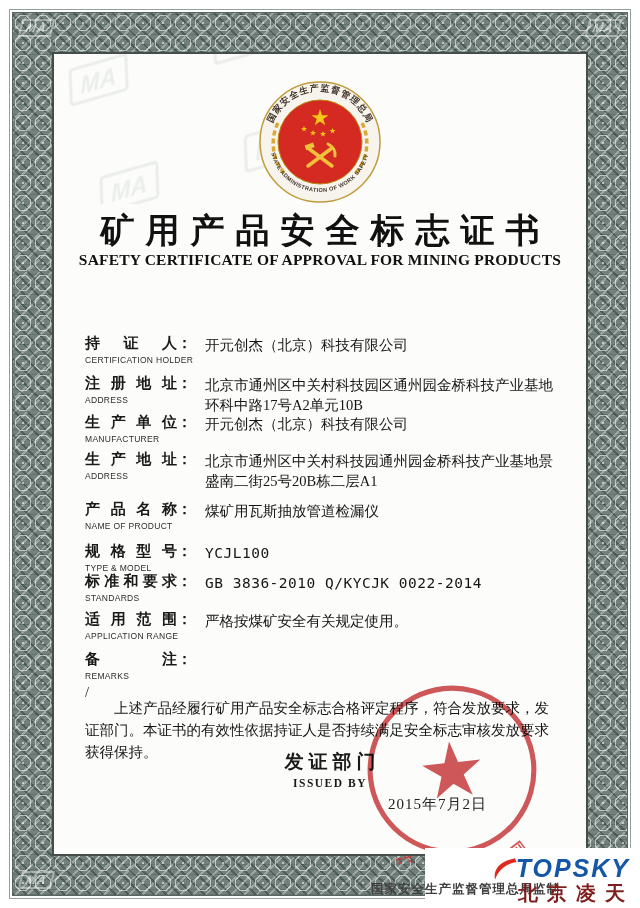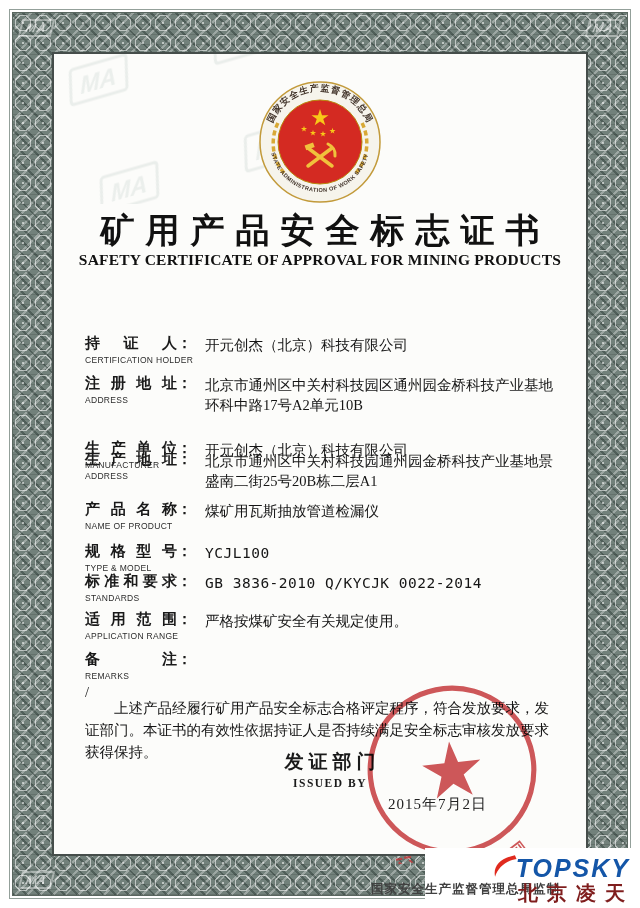--- a/index.html
+++ b/index.html
@@ -57,39 +57,39 @@
   .zh-3 { width:70px; }
   .colon { display:inline-block; }
   .en {
     margin-top:2px; font-family:"Liberation Sans", sans-serif;
     font-size:8.5px; letter-spacing:.3px; color:#2b2b2b; white-space:nowrap;
   }
   .val { flex:1; font-size:14.5px; line-height:20px; padding-top:1px; color:#151515; }
   .code { font-family:"DejaVu Sans Mono", monospace; font-size:14.5px; letter-spacing:.5px; }
   .row { position:absolute; left:85px; right:82px; display:flex; align-items:flex-start; }
   .row .lbl { width:120px; }
-  .r1 { top:334px; } .r2 { top:374px; } .r3 { top:439px; }
+  .r1 { top:334px; } .r2 { top:374px; } .r3 { top:413px; }
   .r4 { top:450px; } .r5 { top:500px; } .r6 { top:542px; }
   .r7 { top:572px; } .r8 { top:610px; } .r9 { top:650px;flex-direction:column; }
   .closing {
     position:absolute; top:697px; left:85px; right:86px;
     font-size:14.5px; line-height:22px; text-indent:2em; color:#151515;
   }
   .issued { position:absolute; top:749px; left:255px; width:150px; text-align:center; }
   .issued-label { font-size:19px; font-weight:700; letter-spacing:5px; text-indent:5px; }
   .issued-sub { margin-top:2px; font-size:11.5px; font-weight:700; letter-spacing:1.5px; font-family:"Liberation Serif", serif; }
   .issue-date { position:absolute; top:795px; left:388px; font-size:15px; letter-spacing:1px; color:#222; }
   .seal { position:absolute; top:682px; left:364px; width:176px; height:176px; opacity:.85; mix-blend-mode:multiply; transform:rotate(-6deg); z-index:8; }
   
   .footer-patch { position:absolute; right:0; bottom:0; width:215px; height:60px; background:#ffffff; z-index:6; }
   .supervised {
     position:absolute; right:80px; bottom:10px; z-index:7; white-space:nowrap;
     font-size:12.5px; letter-spacing:1px; color:#404040; font-weight:600;
   }
-  .brand { position:absolute; right:10px; bottom:25px; z-index:8; display:flex; color:#1456a8; }
+  .brand { position:absolute; right:10px; bottom:25px; z-index:8; display:flex; align-items:center; color:#1456a8; }
   .brand-text { font:italic 900 25px "Liberation Sans", sans-serif; letter-spacing:2px; }
   .swoosh { width:26px; height:24px; margin-right:-2px; }
   .brand-cn {
     position:absolute; right:6px; bottom:1px; z-index:8; color:#7f1d1d;
     font:700 20px "Liberation Sans", sans-serif; letter-spacing:9px; white-space:nowrap;
   }
 </style>
 </head>
 <body>
 

